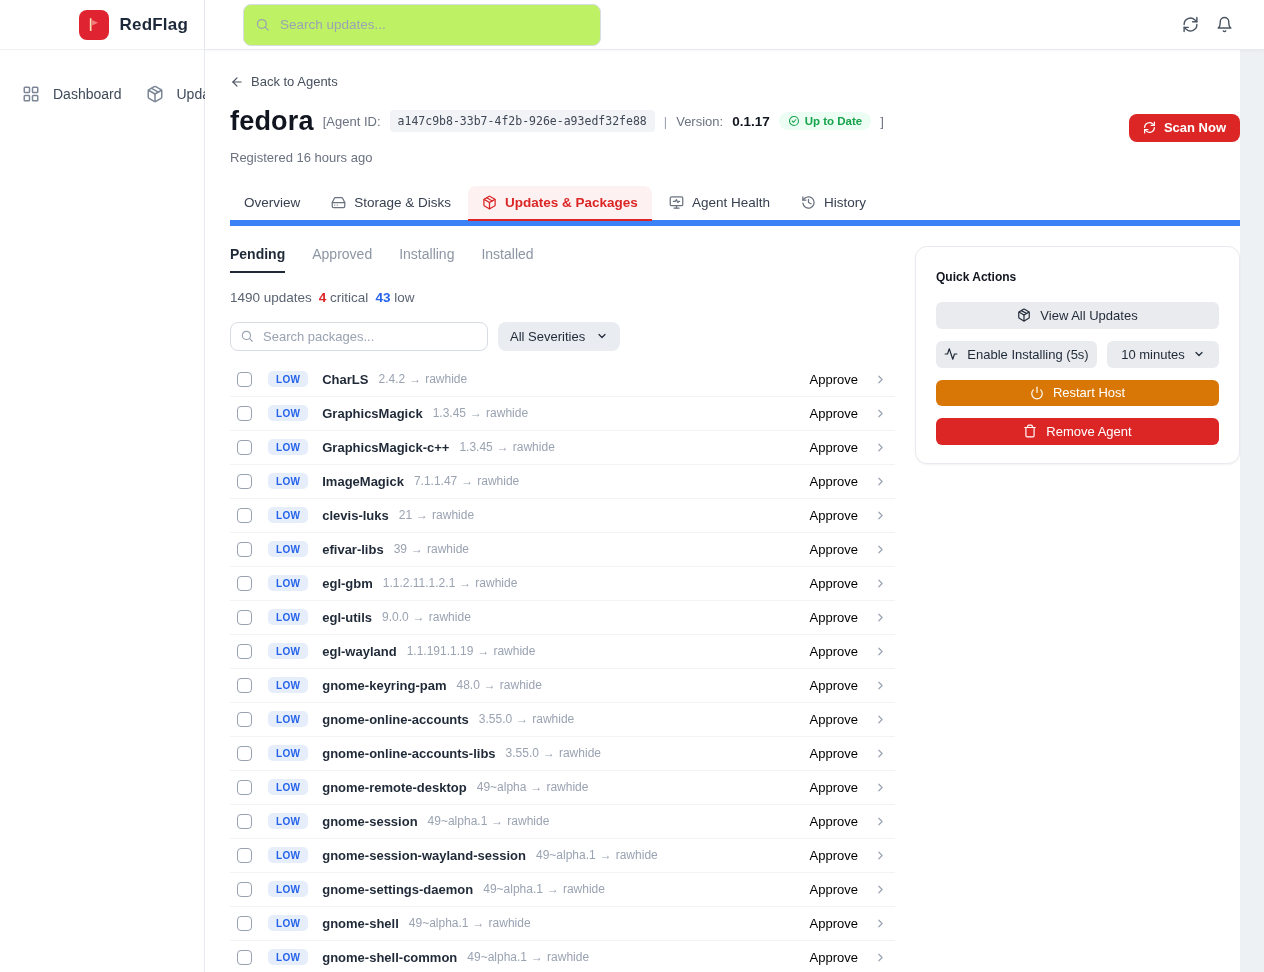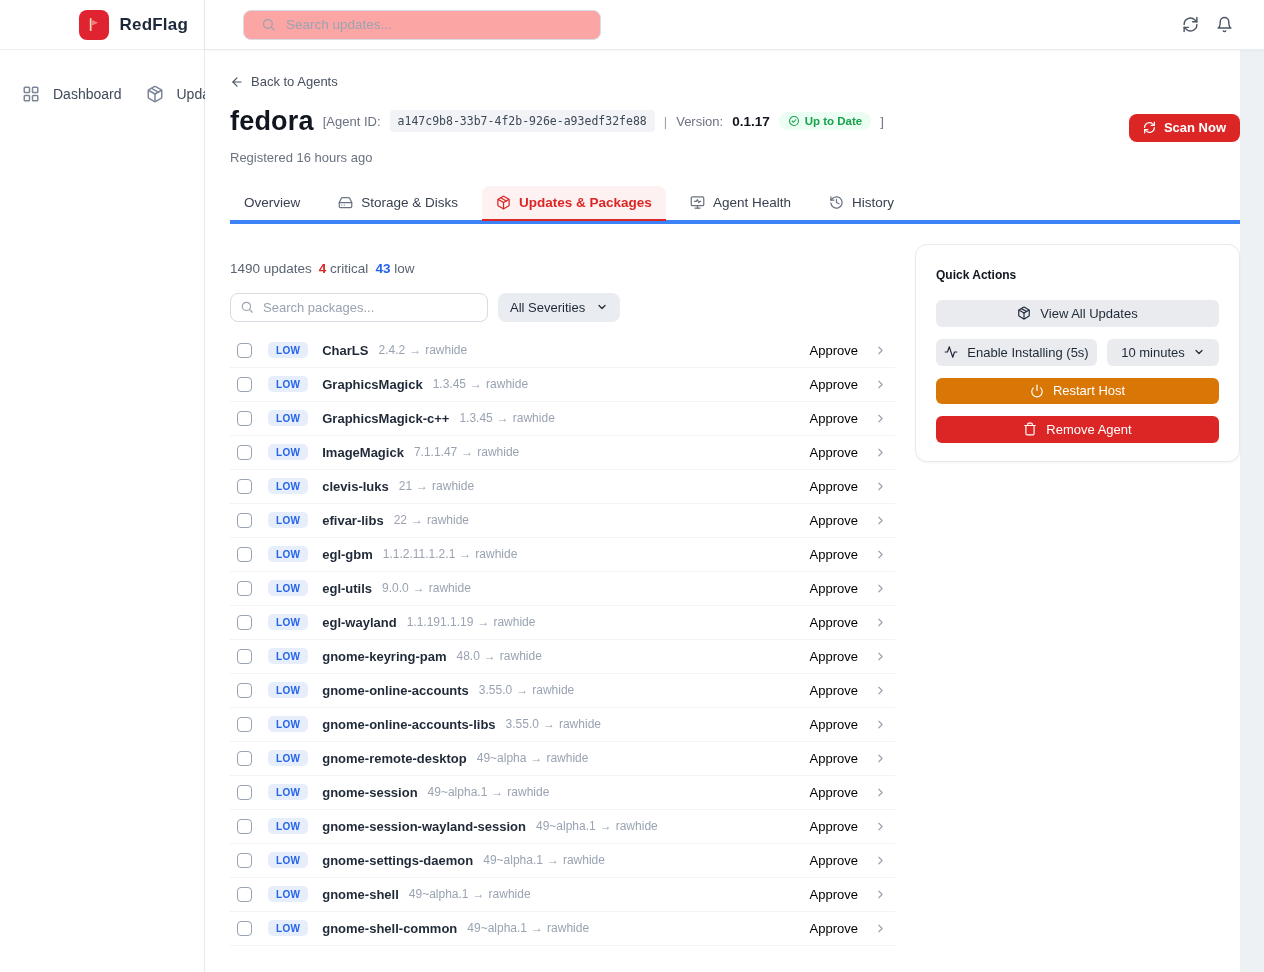--- a/index.html
+++ b/index.html
@@ -25,22 +25,22 @@
     font-size:14px; color:#3f4a5a; cursor:pointer; }
   .nav-item .ni { color:#7c8697; }
   .nav-item.active { background:#fdecec; color:#c2262c; border-right:2px solid #d22c35; font-weight:500; }
   .nav-item.active .ni { color:#c2262c; }
 
   
   .main-col { flex:1; display:flex; flex-direction:column; min-width:0; }
   .topbar { height:50px; flex:0 0 50px; background:#fff; border-bottom:1px solid #e7eaee;
     box-shadow:0 1px 3px rgba(16,24,40,.04); display:flex; align-items:center;
     padding:0 31px 0 38px; position:relative; z-index:2; }
-  .search-box { width:358px; height:30px; border:1px solid #d7dbe2; border-radius:8px;
-    display:flex; align-items:center; gap:8px; padding:0 17px; background:#fca5a5; color:#9aa3b2; }
+  .search-box { width:358px; height:42px; border:1px solid #d7dbe2; border-radius:8px;
+    display:flex; align-items:center; gap:8px; padding:0 11px; background:#bef264; color:#9aa3b2; }
   .search-box input { border:none; outline:none; flex:1; font-size:13.5px; background:transparent;
     font-family:inherit; color:#334155; }
   .search-box input::placeholder { color:#9aa3b2; }
   .topbar-spacer { flex:1; }
   .icon-btn { background:none; border:none; padding:0; margin-left:17px; color:#4b5563; cursor:pointer; }
 
   .page { flex:1; position:relative; overflow:hidden; }
   .container { width:1035px; height:100%; background:#fff; padding:0 0 0 25px; }
 
   .back-link { display:inline-flex; align-items:center; gap:7px; padding-top:24px;
@@ -54,21 +54,21 @@
     background:#f1f3f6; border-radius:4px; padding:4px 8px; }
   .pipe { color:#9ca3af; font-size:13px; }
   .version-val { font-size:13.5px; font-weight:700; color:#10151f; }
   .uptodate { display:inline-flex; align-items:center; gap:5px; color:var(--green,#16a34a);
     background:#ecfdf3; border-radius:999px; padding:3px 9px; font-size:11.5px; font-weight:600; }
   .registered { margin-top:13px; font-size:13px; color:#6b7280; }
   .scan-btn { margin-top:8px; height:28px; border:none; border-radius:8px; background:var(--accent-red,#dc2626);
     color:#fff; font-family:inherit; font-size:13px; font-weight:600; display:flex; align-items:center;
     gap:8px; padding:0 14px; cursor:pointer; }
 
-  .tabs { display:flex; gap:10px; margin-top:21px; border-bottom:4px solid #3b82f6; }
+  .tabs { display:flex; gap:3px; margin-top:21px; border-bottom:6px solid #3b82f6; }
   .tab { display:flex; align-items:center; gap:8px; padding:9px 14px 10px; font-size:13.5px;
     color:#374151; cursor:pointer; position:relative; }
   .tab .ti { color:#6b7280; }
   .tab.active { color:var(--accent-red,#dc2626); background:#fdf1f1; border-radius:8px 8px 0 0; font-weight:600; }
   .tab.active .ti { color:var(--accent-red,#dc2626); }
   .tab.active::after { content:""; position:absolute; left:0; right:0; bottom:-1px; height:2px;
     background:var(--accent-red,#dc2626); }
 
   .content-row { display:flex; gap:20px; margin-top:20px; align-items:flex-start; }
   .list-col { width:665px; flex:0 0 665px; }
@@ -317,20 +317,26 @@
                 <path d="M12 7v5l4 2"></path>
             </svg>
           </span>
           <span>History</span>
         </div>
       </div>
 
       <div class="content-row">
 
         <div class="list-col">
+          <div class="subtabs">
+            <div class="subtab active">Pending</div>
+            <div class="subtab">Approved</div>
+            <div class="subtab">Installing</div>
+            <div class="subtab">Installed</div>
+          </div>
 
           <div class="stats">
             <span>1490 updates</span>
             <span>
               <span class="crit-num">4</span>
               <span>critical</span>
             </span>
             <span>
               <span class="low-num">43</span>
               <span>low</span>
@@ -452,21 +458,21 @@
                     </svg>
                   </span>
                 </span>
               </div>
 
               <div class="row">
                 <input type="checkbox" class="cb" style="">
                 <span class="badge-low">LOW</span>
                 <span class="pkg-name">efivar-libs</span>
                 <span class="pkg-ver">
-                  <span>22</span>
+                  <span>39</span>
                   <span>→</span>
                   <span>rawhide</span>
                 </span>
                 <span class="row-right">
                   <button class="approve">Approve</button>
                   <span class="chev">
                     <svg width="13" height="13" viewBox="0 0 24 24" fill="none" stroke="currentColor" stroke-width="2.2" stroke-linecap="round" stroke-linejoin="round">
                       <polyline points="9 18 15 12 9 6"></polyline>
                     </svg>
                   </span>

